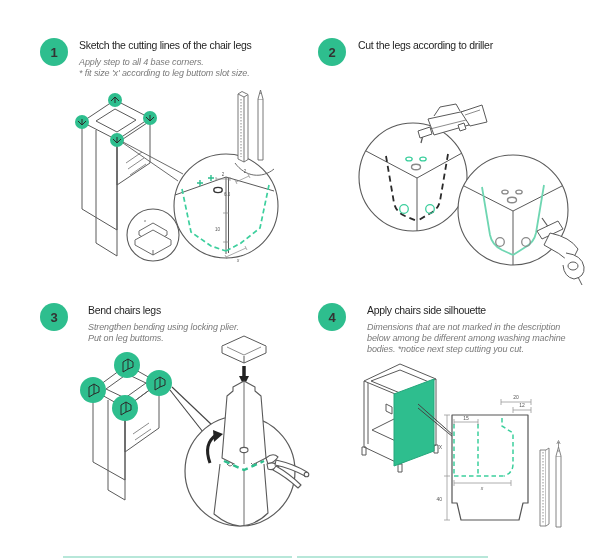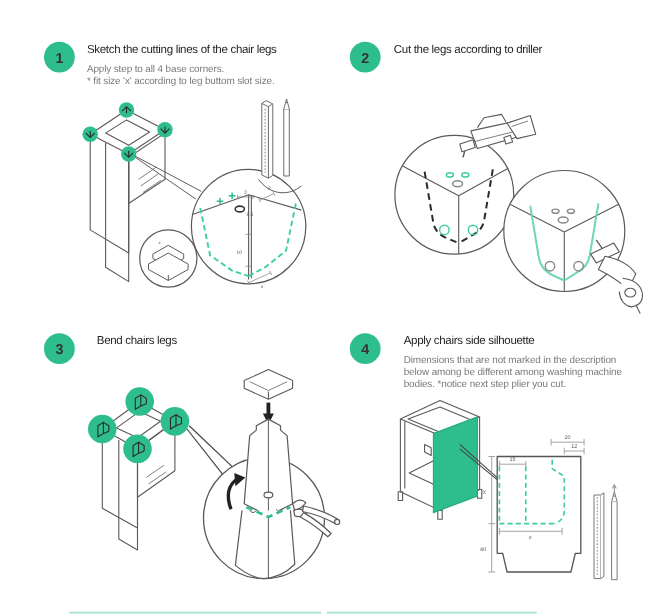--- a/index.html
+++ b/index.html
@@ -3,21 +3,21 @@
 <meta charset="utf-8">
 <style>
   html,body{margin:0;padding:0;background:#fff;}
   .sheet{position:relative;width:600px;height:560px;background:#fff;overflow:hidden;
          font-family:"Liberation Sans",sans-serif;}
   .head{position:absolute;display:flex;align-items:flex-start;}
   .badge{width:28px;height:28px;border-radius:50%;background:#2ebe8e;color:#333;
          font-weight:bold;font-size:13px;display:flex;align-items:center;justify-content:center;flex:0 0 auto;}
   .head-text{margin-top:1px;}
   .title{font-weight:normal;font-size:10.5px;color:#1f1f1f;letter-spacing:-0.3px;line-height:13px;}
-  .desc{margin-top:5px;font-size:9px;color:#7a7a7a;letter-spacing:-0.1px;line-height:11px;}
+  .desc{margin-top:5px;font-style:italic;font-size:9px;color:#7a7a7a;letter-spacing:-0.1px;line-height:11px;}
   #head1{left:40px;top:38px;gap:11px;}
   #head2{left:318px;top:38px;gap:12px;}
   #head3{left:40px;top:303px;gap:20px;}
   #head4{left:318px;top:303px;gap:21px;}
   svg{position:absolute;overflow:visible;}
   #svg1{left:30px;top:85px;}
   #svg2{left:330px;top:85px;}
   #svg3{left:30px;top:330px;}
   #svg4{left:330px;top:352px;}
   svg text{font-family:"Liberation Sans",sans-serif;fill:#555;stroke:none;}
@@ -45,31 +45,35 @@
     <div class="badge">2</div>
     <div class="head-text">
       <div class="title">Cut the legs according to driller</div>
     </div>
   </div>
 
   <div class="head" id="head3">
     <div class="badge">3</div>
     <div class="head-text">
       <div class="title">Bend chairs legs</div>
+      <div class="desc">
+        <div>Strengthen bending using locking plier.</div>
+        <div>Put on leg buttoms.</div>
+      </div>
     </div>
   </div>
 
   <div class="head" id="head4">
     <div class="badge">4</div>
     <div class="head-text">
       <div class="title">Apply chairs side silhouette</div>
       <div class="desc">
         <div>Dimensions that are not marked in the description</div>
         <div>below among be different among washing machine</div>
-        <div>bodies. *notice next step plier you cut.</div>
+        <div>bodies. *notice next step cutting you cut.</div>
       </div>
     </div>
   </div>
 
   <svg id="svg1" width="270" height="195" viewBox="0 0 270 195">
     <g stroke="#5a5a5a" fill="none" stroke-width="1" stroke-linejoin="round">
       <path d="M85,15 L120,33 L87,55 L52,37 Z"></path>
       <path d="M85,24 L106,35 L87,47 L66,36 Z"></path>
       <path d="M52,37 L52,124 L87,145 L87,55"></path>
       <path d="M66,45 L66,158 L87,171 L87,58"></path>

